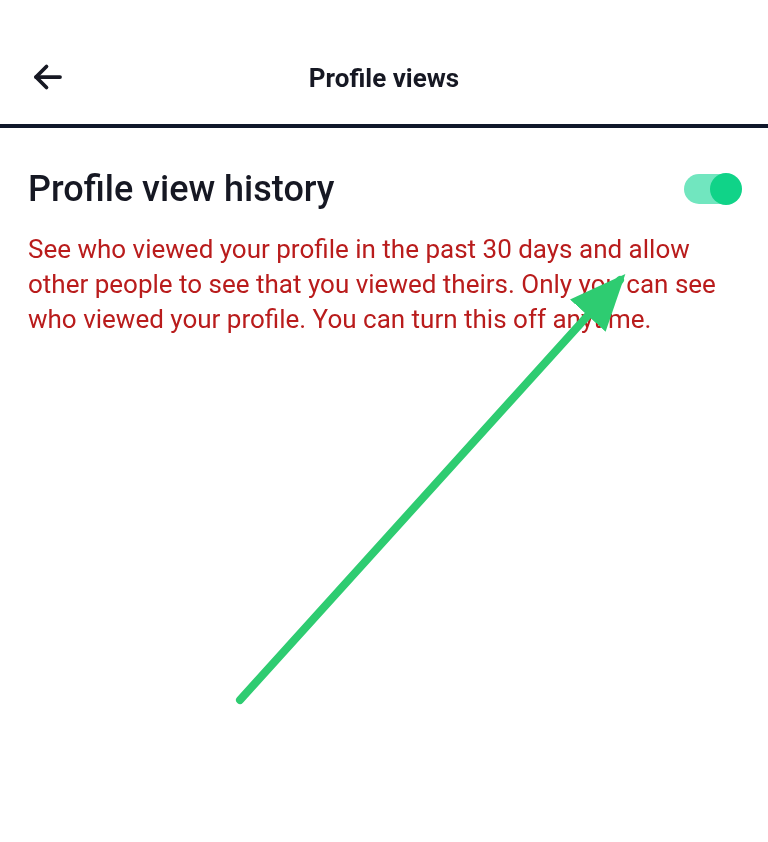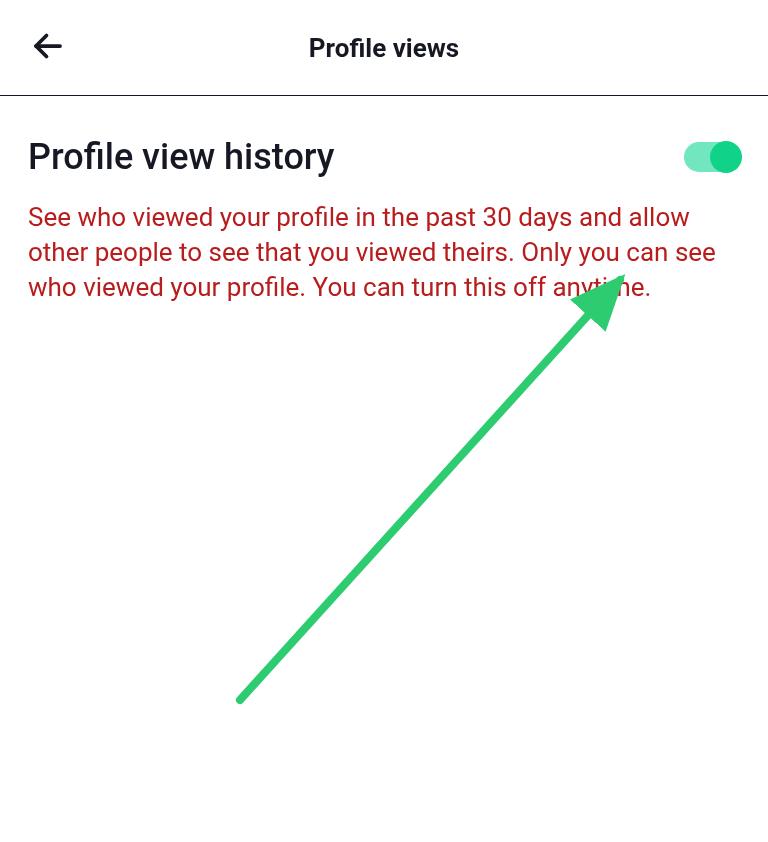--- a/index.html
+++ b/index.html
@@ -12,22 +12,23 @@
       width: 768px;
       height: 842px;
       background: #ffffff;
       position: relative;
     }
     .header {
       display: flex;
       align-items: center;
       justify-content: center;
       height: 96px;
-      border-bottom: 1px solid #0f172a;
+      border-bottom: 4px solid #0f172a;
       position: relative;
+      margin-top: 32px;
     }
     .back-btn {
       position: absolute;
       left: 28px;
       top: 50%;
       transform: translateY(-50%);
       width: 40px;
       height: 40px;
       display: flex;
       align-items: center;

